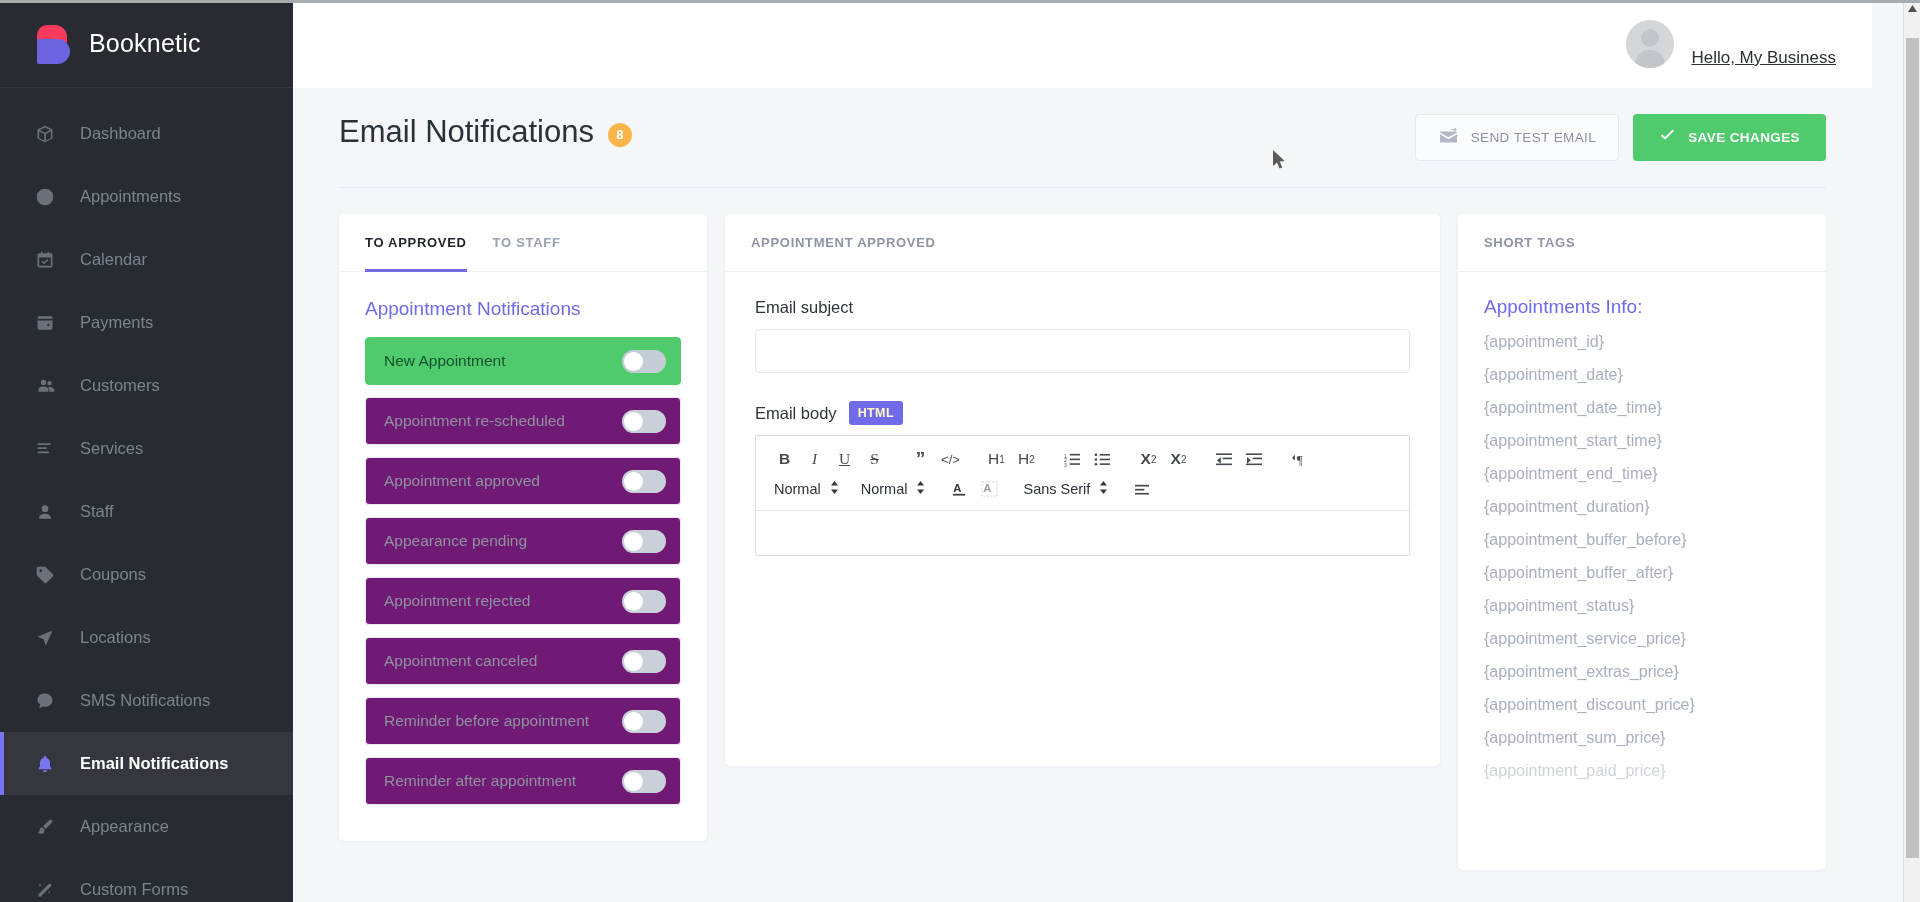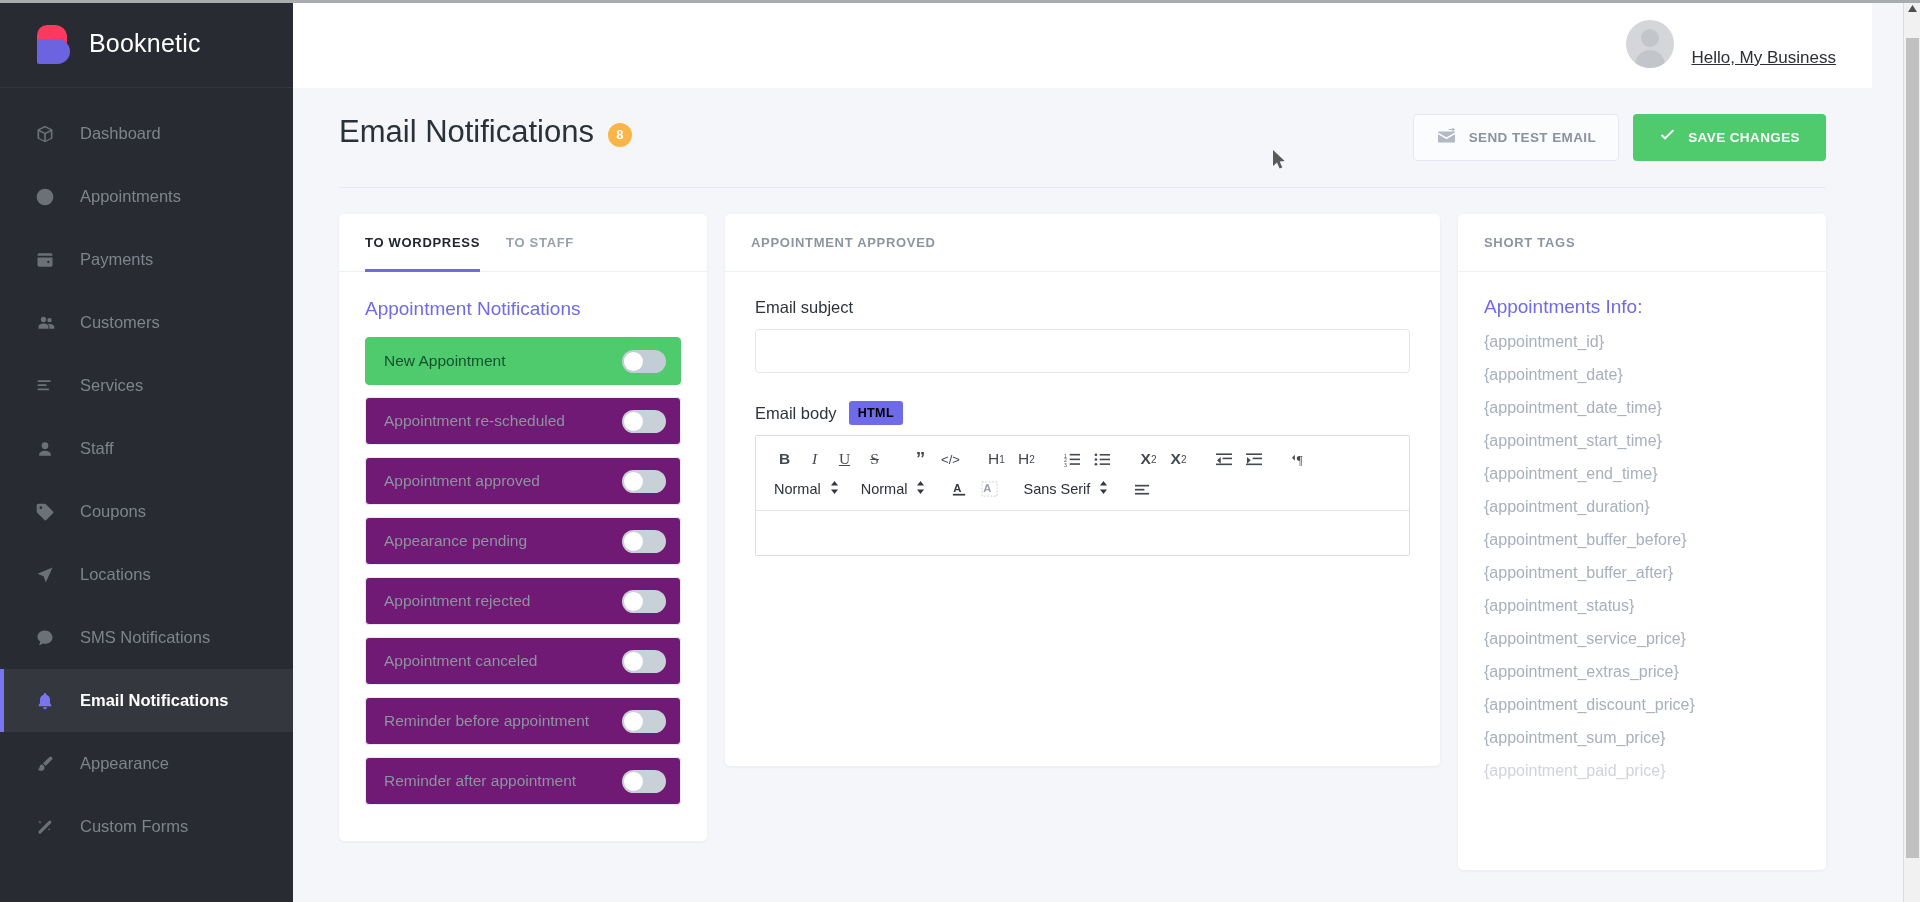--- a/index.html
+++ b/index.html
@@ -101,21 +101,21 @@
     background:#f9b547; color:#fff; font-size:13px; font-weight:700;
     min-width: 24px; height: 24px; border-radius: 50%;
     display:flex; align-items:center; justify-content:center;
     margin-top: 5px;
   }
   .head-actions { margin-left:auto; display:flex; gap: 0px; align-items:center; }
   .btn-test {
     display:flex; align-items:center; gap:12px;
     height: 47px; padding: 0 22px;
     border:1px solid #e4e8f0; border-radius:4px; background:#fbfcfe;
-    color:#8b929f; font-size:13.5px; font-weight:700; letter-spacing:.4px;
+    color:#8b929f; font-size:13.5px; font-weight:400; letter-spacing:.4px;
     cursor:pointer;
   }
   .btn-save {
     display:flex; align-items:center; gap:12px;
     height: 47px; padding: 0 26px; margin-left: 14px;
     border:none; border-radius:4px; background:#4fcb6e;
     color:#fff; font-size:13.5px; font-weight:700; letter-spacing:.4px;
     cursor:pointer;
   }
   .head-rule { margin: 26px 46px 0 46px; height:1px; background:#e6e9ef; }
@@ -168,21 +168,21 @@
   .mid-body { padding: 26px 30px 30px 30px; }
   .field-label { font-size:16.5px; color:#2f343c; margin-bottom: 12px; display:block; }
   .subject-input {
     width: 100%; height: 44px;
     border:1px solid #e2e7ef; border-radius:4px; background:#fff;
     padding: 0 14px; font-size:15px; color:#2f343c;
     font-family: "Liberation Sans", sans-serif; outline:none;
   }
   .body-label-row { display:flex; align-items:center; gap:12px; margin: 28px 0 10px 0; }
   .html-badge {
-    background:#6f6ae8; color:#000000; font-size:12.5px; font-weight:700;
+    background:#6f6ae8; color:#fef9c3; font-size:12.5px; font-weight:700;
     padding: 5px 9px; border-radius:3px; letter-spacing:.4px; cursor:pointer;
   }
   .editor { border:1px solid #d9dde4; border-radius:2px; background:#fff; }
   .tbar { border-bottom:1px solid #e3e6eb; padding: 10px 14px 8px 14px; }
   .tbar-row { display:flex; align-items:center; gap: 0; flex-wrap: wrap; }
   .tb {
     min-width: 29px; height: 26px;
     display:flex; align-items:center; justify-content:center;
     color:#444950; font-size:15.5px; cursor:pointer;
     margin-right: 1px;
@@ -253,20 +253,28 @@
 
       <div class="nav-item">
         <span class="ic">
             <svg width="20" height="20" viewBox="0 0 24 24">
               <path d="M12 2a10 10 0 1 0 0 20 10 10 0 0 0 0-20zm1 10.6V6h-2v7.4l5 3 1-1.7-4-2.1z"></path>
             </svg>
           </span>
         <span>Appointments</span>
       </div>
 
+      <div class="nav-item">
+        <span class="ic">
+            <svg width="20" height="20" viewBox="0 0 24 24">
+              <path d="M7 2v2H5a2 2 0 0 0-2 2v13a2 2 0 0 0 2 2h14a2 2 0 0 0 2-2V6a2 2 0 0 0-2-2h-2V2h-2v2H9V2H7zm12 7v10H5V9h14zm-8.3 8.2-3-3L9 13l1.7 1.7 4-4 1.3 1.3-5.3 5.2z"></path>
+            </svg>
+          </span>
+        <span>Calendar</span>
+      </div>
 
       <div class="nav-item">
         <span class="ic">
             <svg width="20" height="20" viewBox="0 0 24 24">
               <path d="M3 6a2 2 0 0 1 2-2h14a2 2 0 0 1 2 2v1H3V6zm0 3h18v9a2 2 0 0 1-2 2H5a2 2 0 0 1-2-2V9zm13 4a1.4 1.4 0 1 0 0 2.8 1.4 1.4 0 0 0 0-2.8z"></path>
             </svg>
           </span>
         <span>Payments</span>
       </div>
 
@@ -389,21 +397,21 @@
           <span>SAVE CHANGES</span>
         </div>
       </div>
     </div>
     <div class="head-rule"></div>
 
     <div class="boards">
 
       <div class="card left-card">
         <div class="tabs">
-          <div class="tab active">TO WORDPRESS</div>
+          <div class="tab active">TO APPROVED</div>
           <div class="tab">TO STAFF</div>
         </div>
         <div class="list-wrap">
           <div class="list-title">Appointment Notifications</div>
 
           <div class="n-item selected">
             <span class="lbl">New Appointment</span>
             <span class="toggle"></span>
           </div>
           <div class="n-item">

